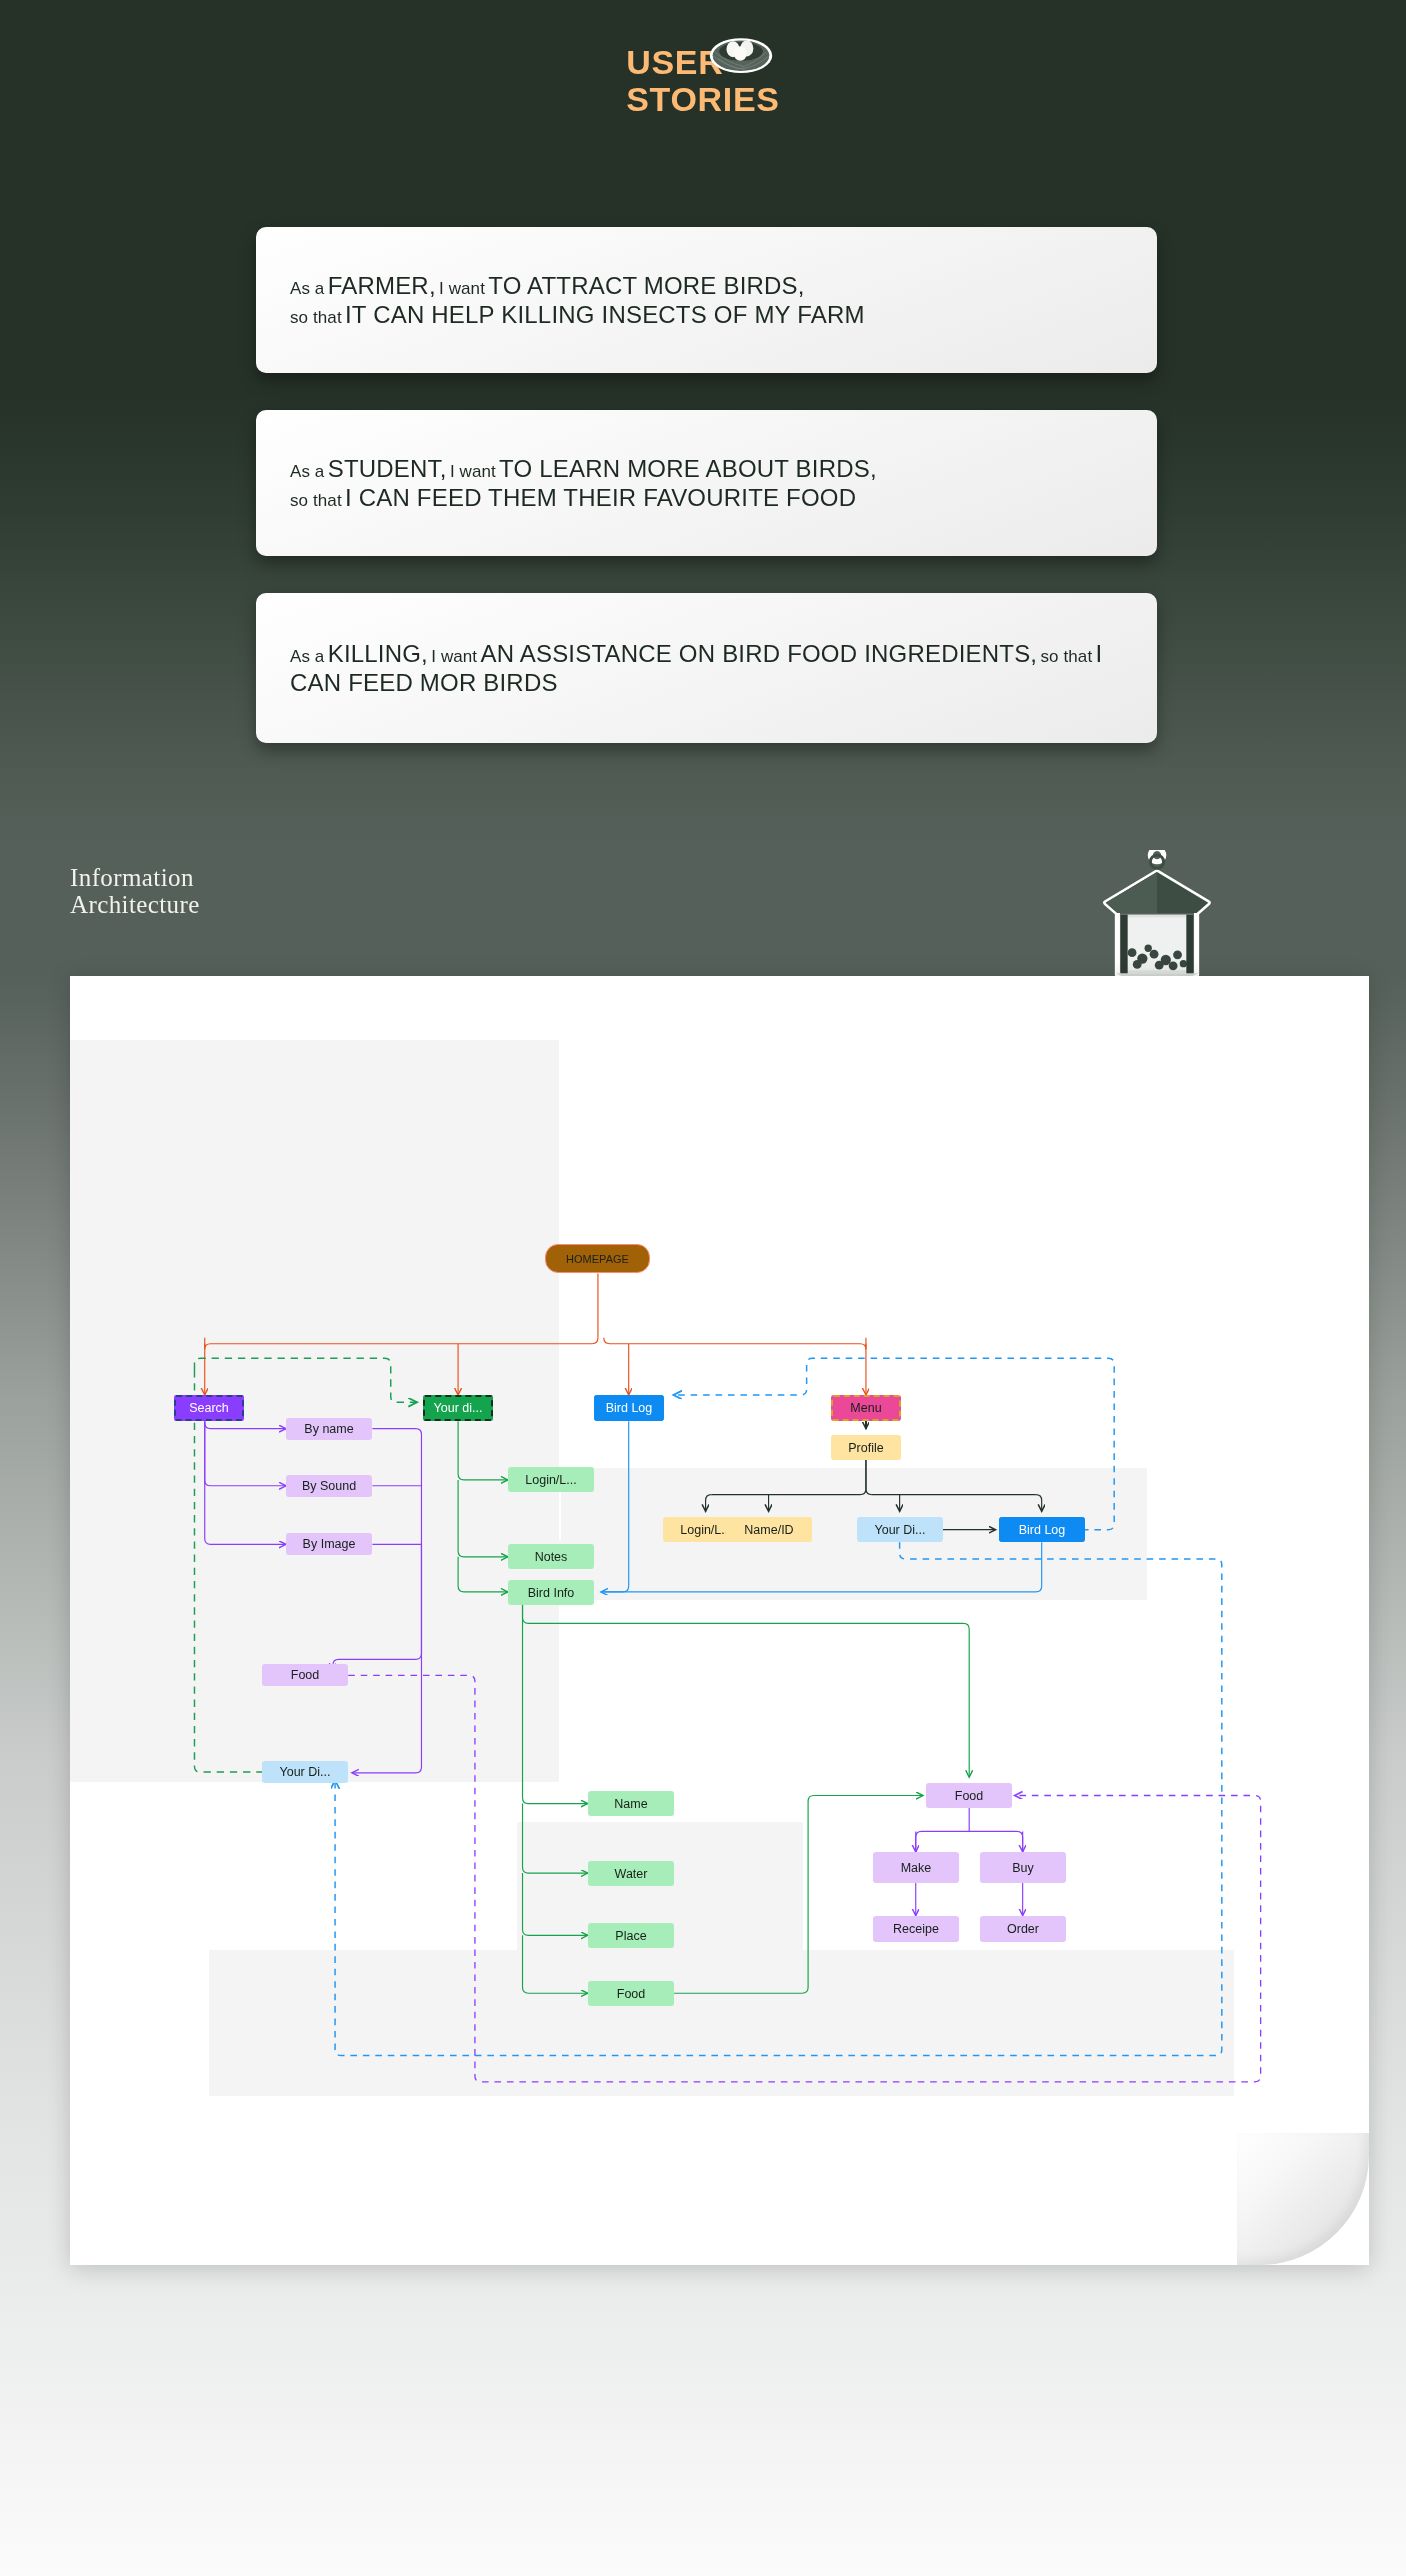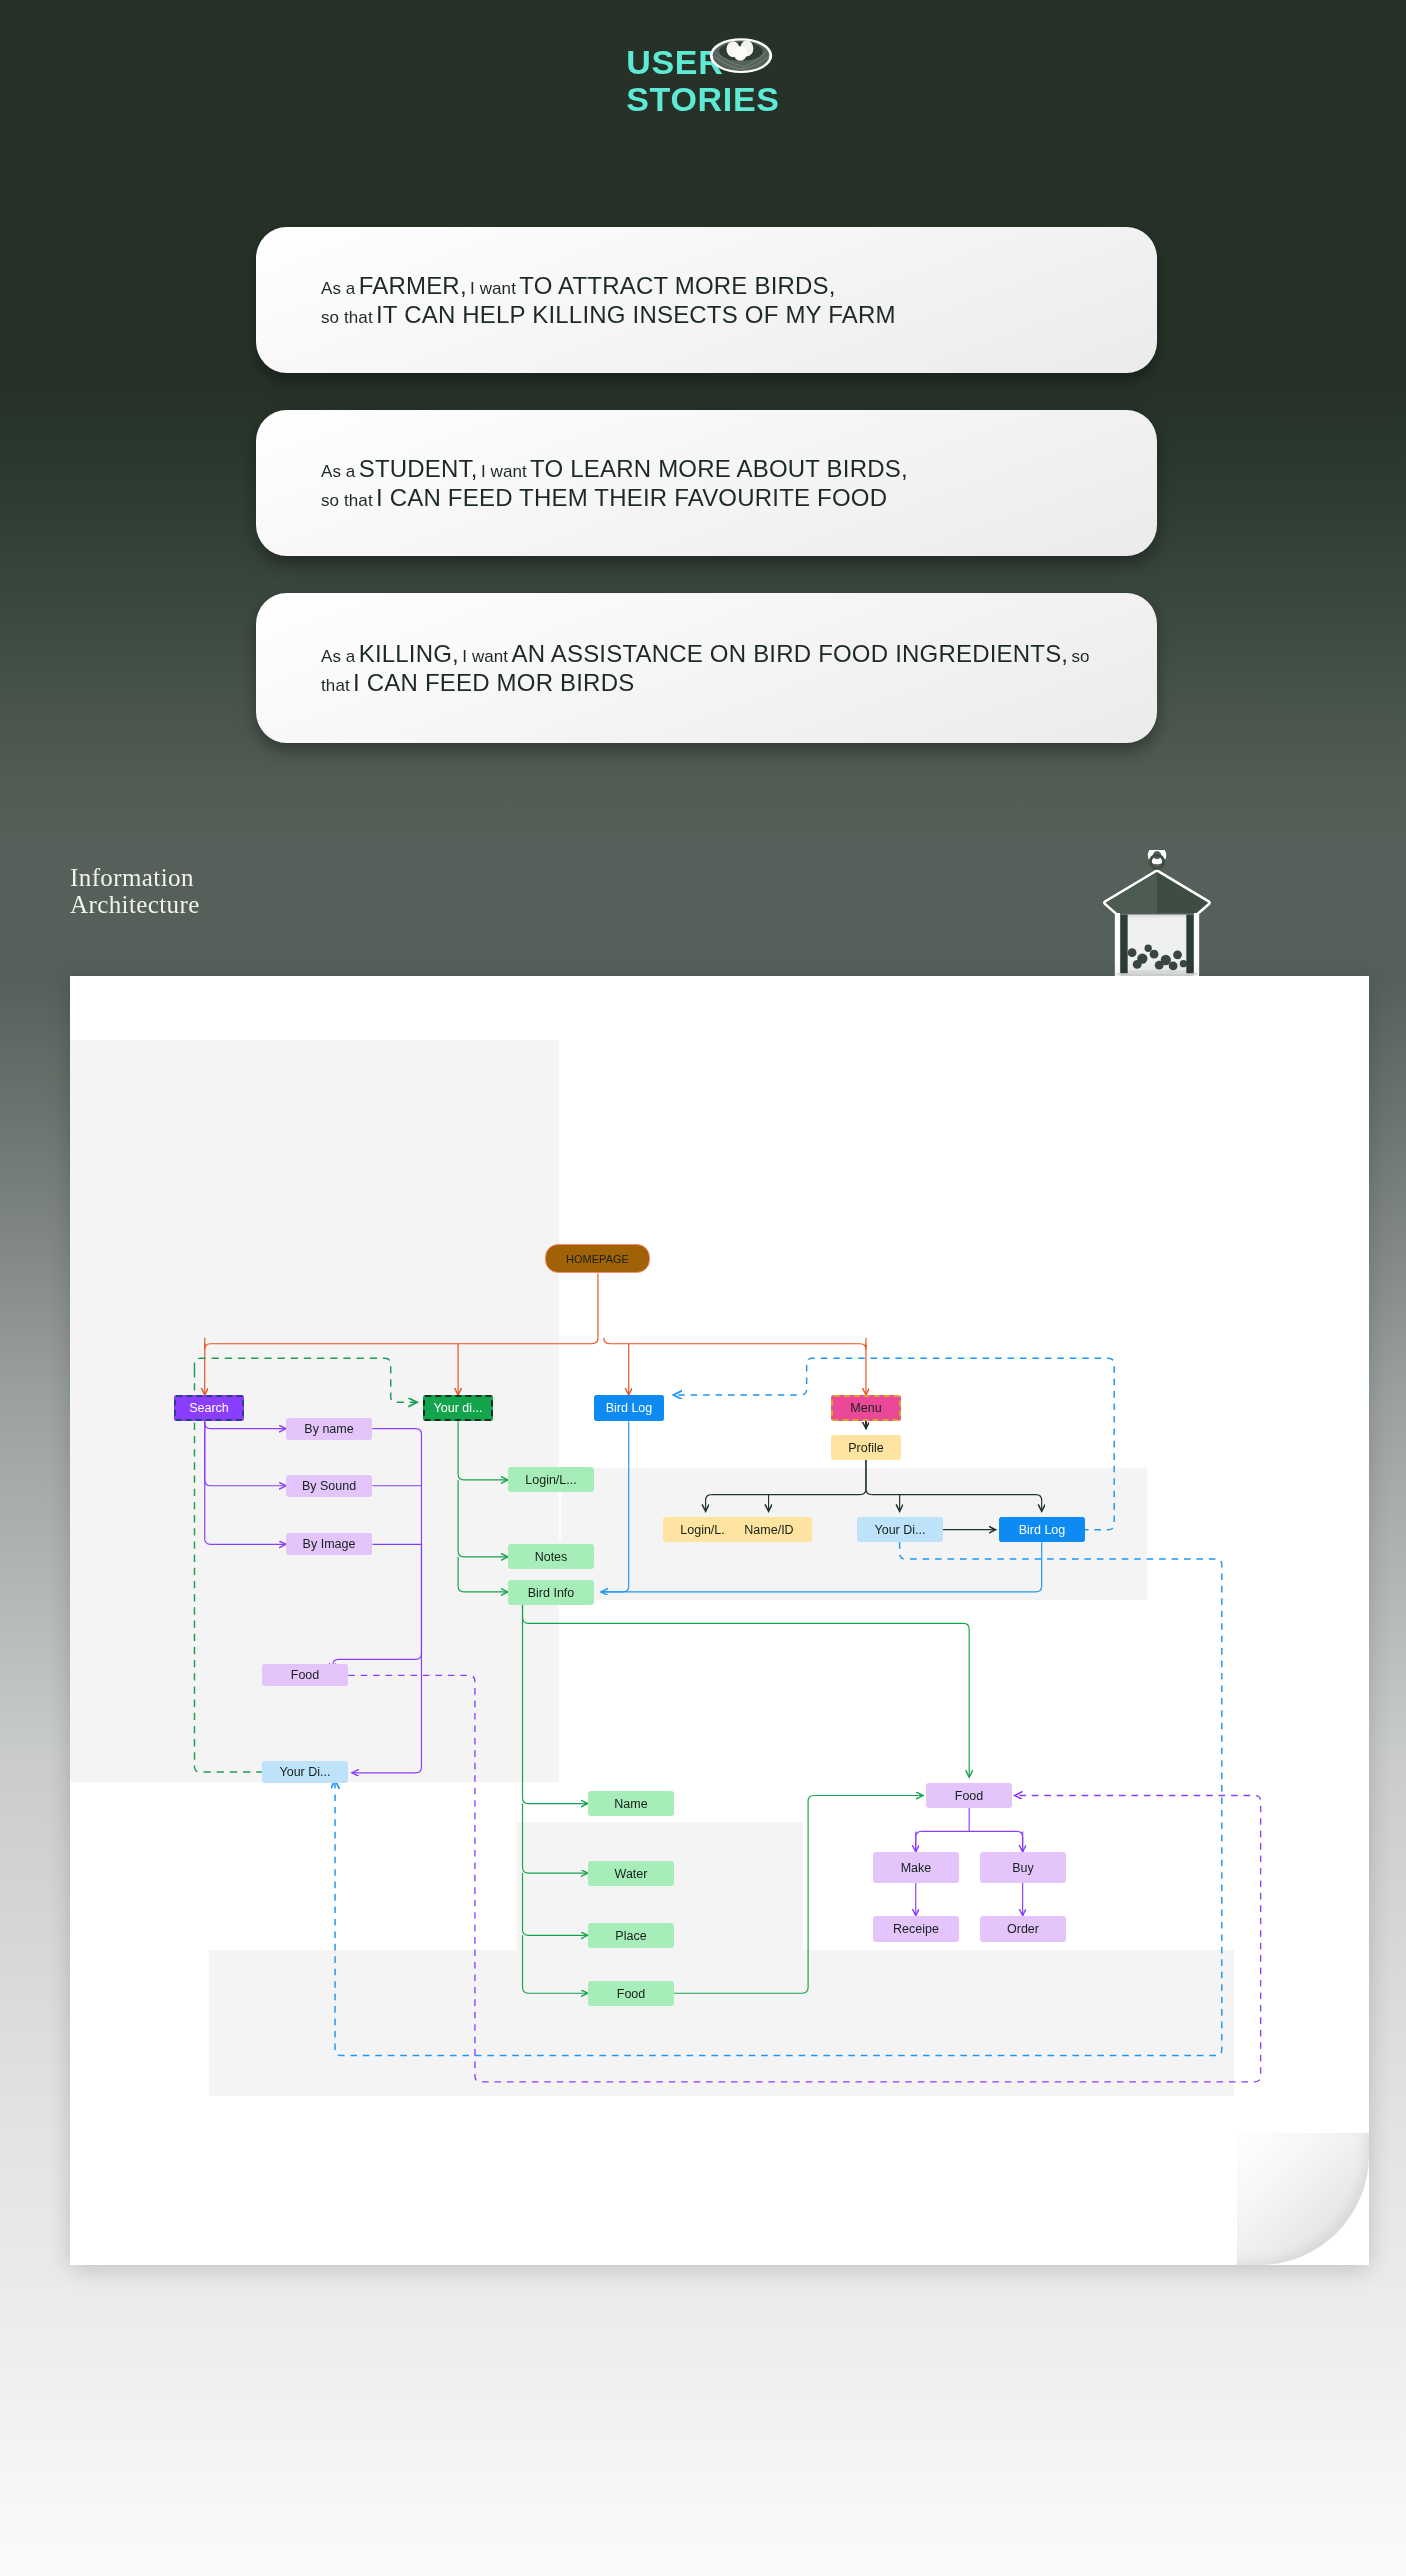--- a/index.html
+++ b/index.html
@@ -27,36 +27,36 @@
         #f3f4f3 2454px,
         #fbfbfb 2576px);
   }
   
   #logo{
     position:absolute;left:0;top:44px;width:1406px;text-align:center;
     pointer-events:none;
   }
   #logo .wordmark{
     display:inline-block;position:relative;
-    color:#5eead4;font-weight:bold;letter-spacing:0.7px;
+    color:#fdba74;font-weight:bold;letter-spacing:0.7px;
     font-size:34px;line-height:37px;text-align:left;
   }
   #logo .l1{display:block;}
   #logo .l2{display:block;}
   #nest-icon{
     position:absolute;left:82px;top:-13px;width:66px;height:45px;
   }
   
   .story-card{
     position:absolute;left:256px;width:901px;
     background:linear-gradient(160deg,#ffffff 0%,#f4f4f4 55%,#ebebeb 100%);
-    border-radius:31px;
+    border-radius:10px;
     box-shadow:0 7.3px 16px rgba(0,0,0,.35);
     box-sizing:border-box;
-    padding:22px 65px;
+    padding:22px 34px;
     display:flex;flex-direction:column;justify-content:center;
   }
   #card-0{top:227px;height:146px;}
   #card-1{top:410px;height:146px;}
   #card-2{top:593px;height:150px;}
   .story-line{
     color:#1d2a21;white-space:nowrap;
     font-family:"Liberation Sans Narrow","Liberation Sans",sans-serif;
     line-height:1.22;
   }

